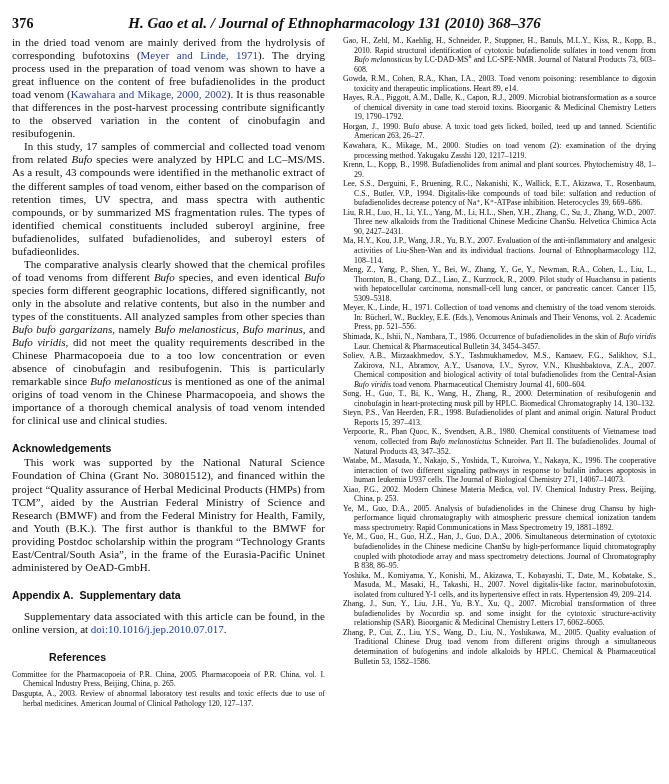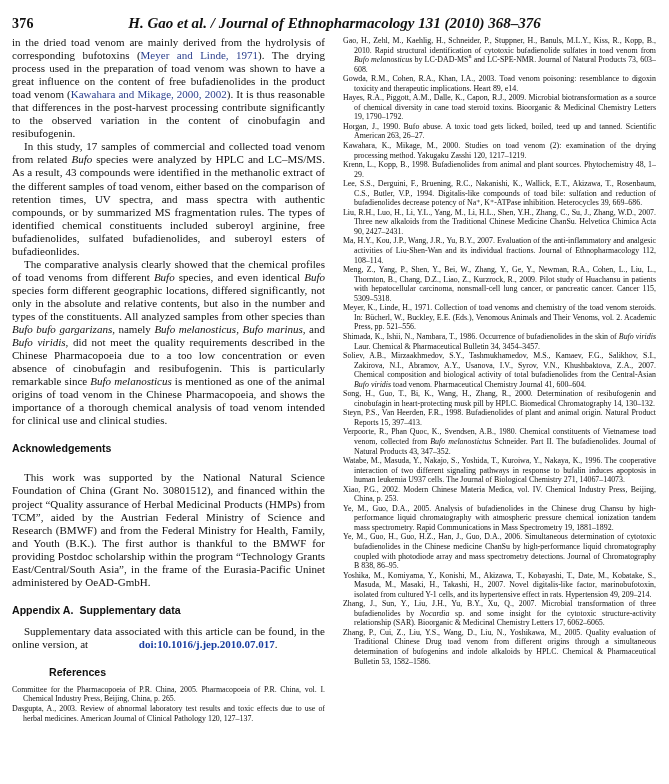--- a/index.html
+++ b/index.html
@@ -66,38 +66,38 @@
     hyphens: manual;
   }
   .body-p.indent { text-indent: 12px; }
   .sec-head {
     font-family: "Liberation Sans", sans-serif;
     font-weight: bold;
     font-size: 10.6px;
     margin: 14px 0 9px 0;
     line-height: 13px;
   }
-  .sec-head.tight { margin-top: 15px; margin-bottom: 16px; }
+  .sec-head.tight { margin-top: 15px; margin-bottom: 1px; }
   .appendix-head {
     font-family: "Liberation Sans", sans-serif;
     font-weight: bold;
     font-size: 10.6px;
     margin: 15px 0 9px 0;
   }
   .appendix-head .gap { display: inline-block; width: 6px; }
   .refs-head {
     font-family: "Liberation Sans", sans-serif;
     font-weight: bold;
     font-size: 10.6px;
     margin: 15px 0 7px 0;
     padding-left: 37px;
   }
   
   .cite { color: #2b3f8c; }
-  .doi { color: #1a3fa0; font-weight: bold; margin-left: 48px; }
+  .doi { color: #1a3fa0; font-weight: normal; }
   i { font-style: italic; }
   
   .ref {
     font-size: 7.9px;
     line-height: 9.55px;
     text-align: justify;
     margin: 0;
     padding-left: 11px;
     text-indent: -11px;
   }

